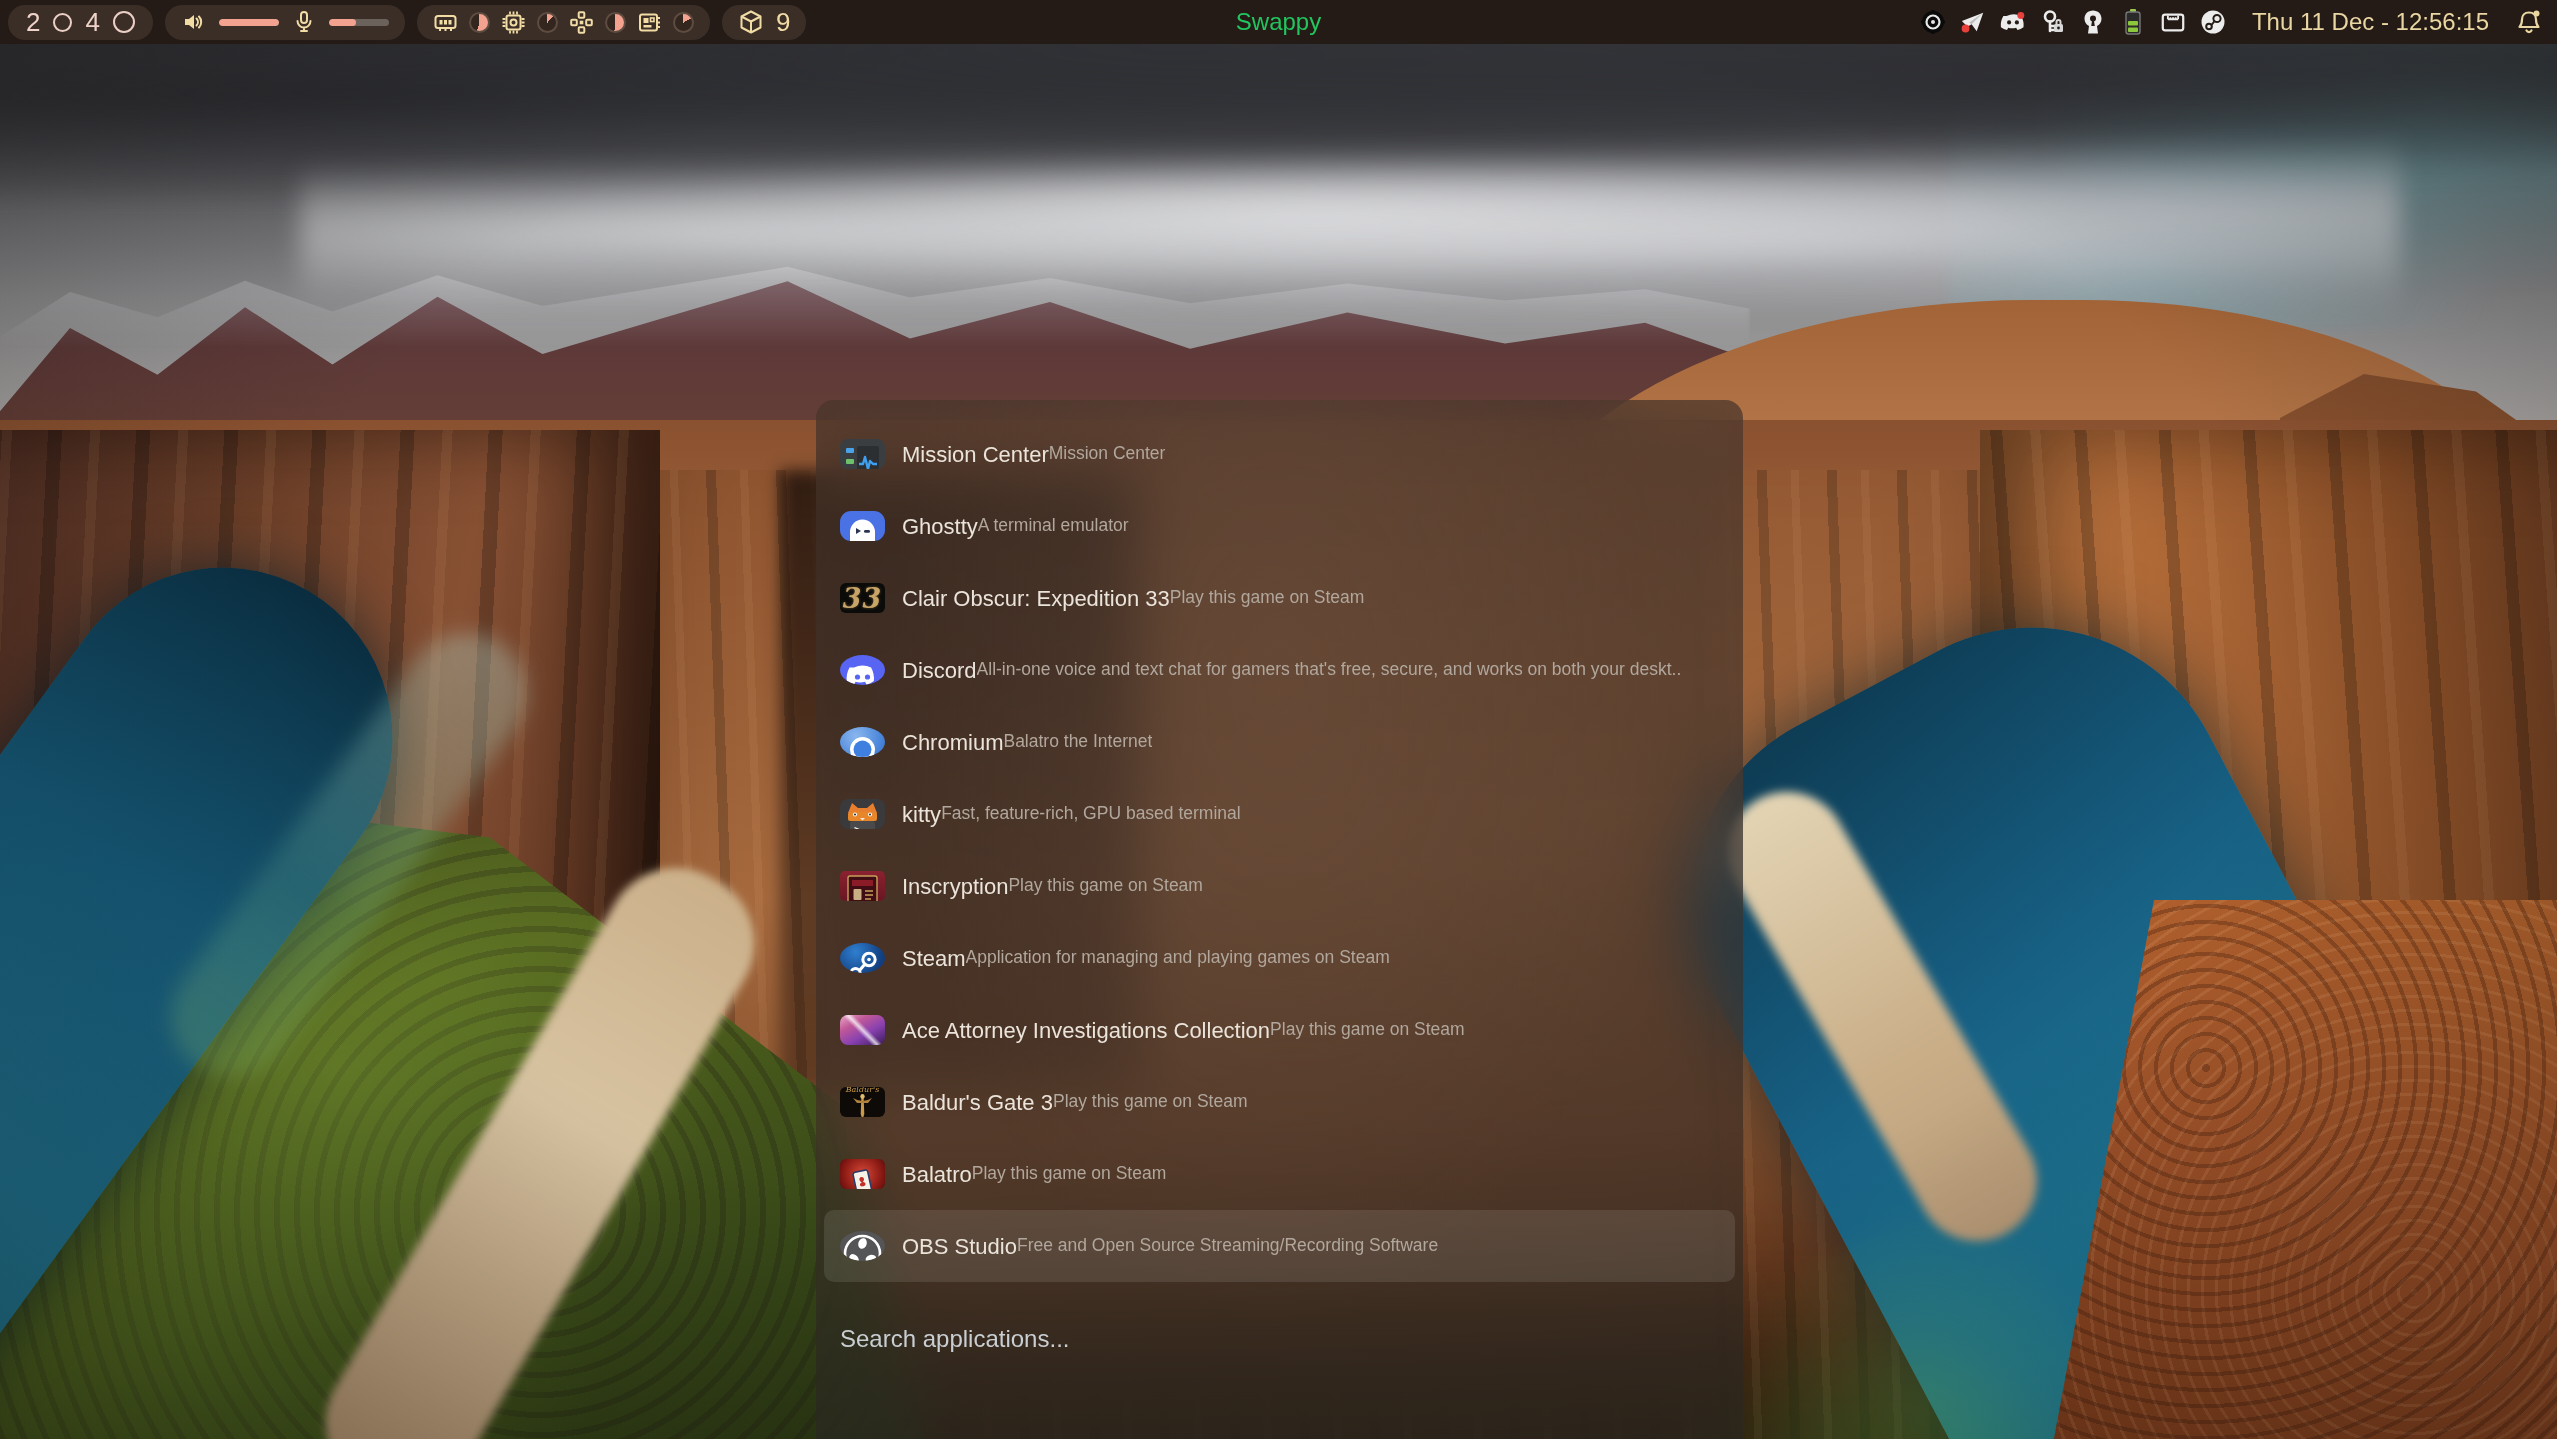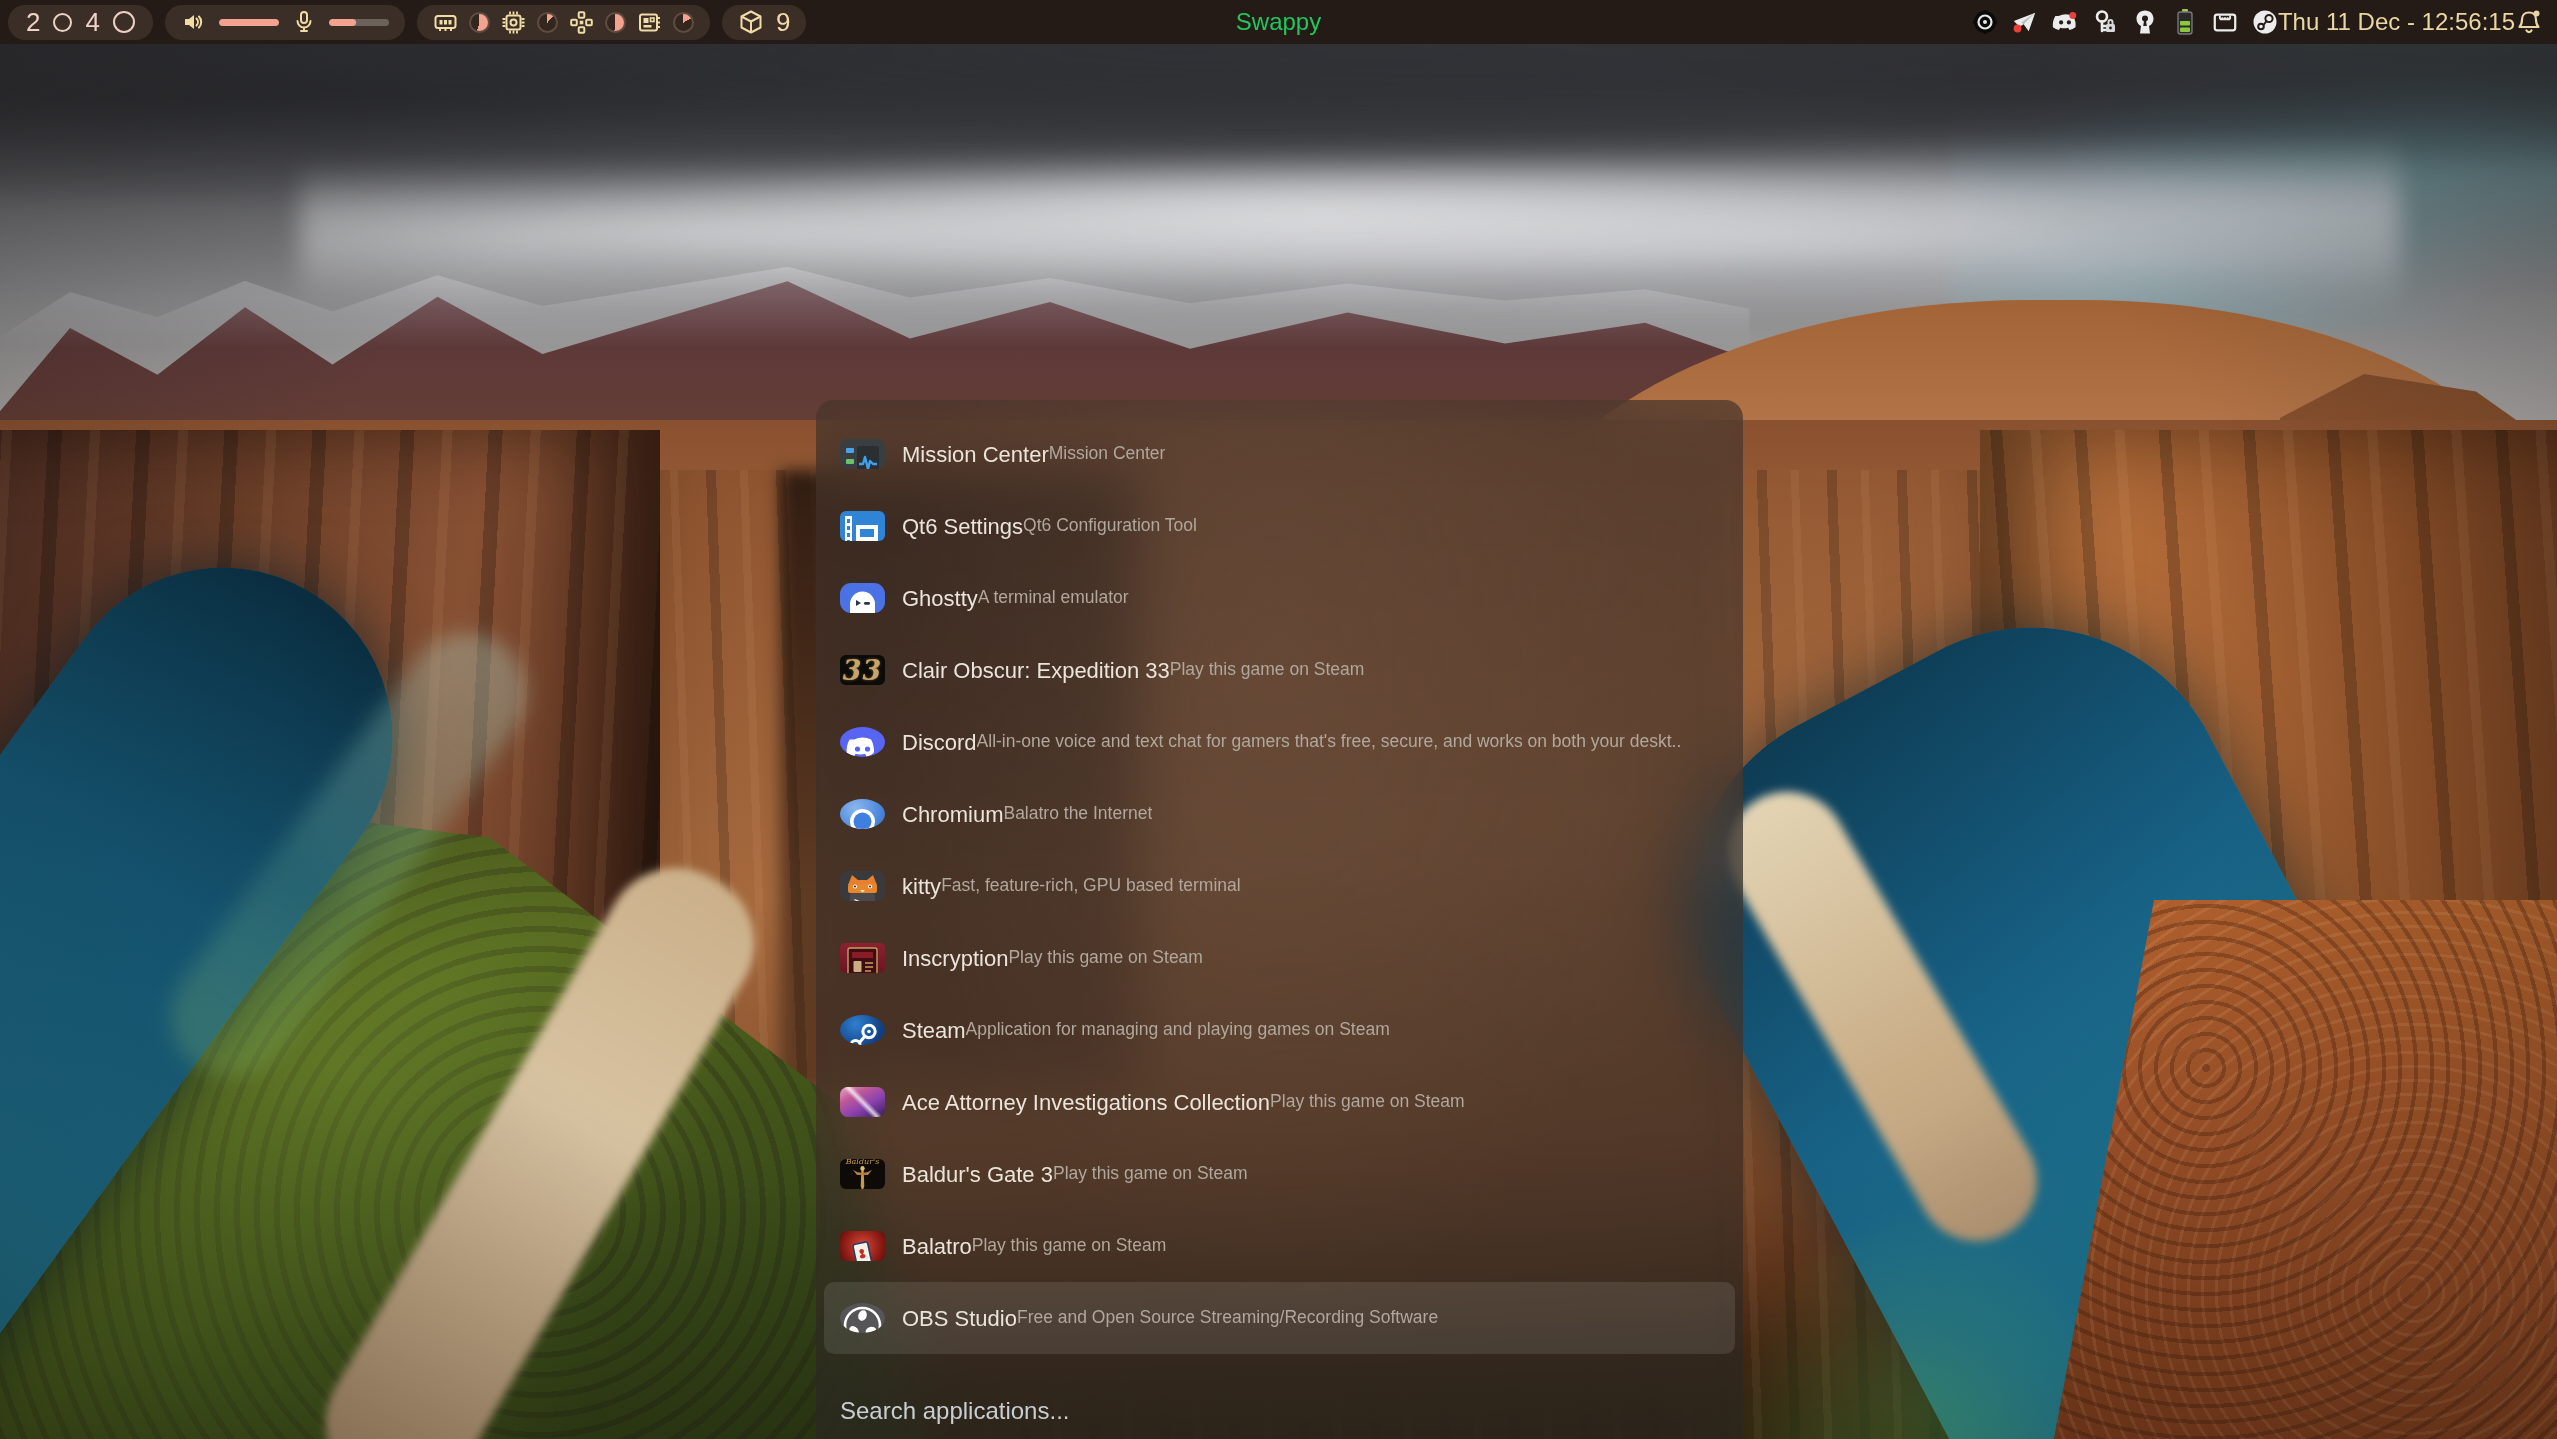--- a/index.html
+++ b/index.html
@@ -102,21 +102,21 @@
   .vol-pill { padding:0 16px; gap:14px; }
   .slider { position:relative; width:60px; height:7px; border-radius:4px; background:#6b625c; overflow:hidden; }
   .slider .fill { position:absolute; left:0; top:0; bottom:0; width:calc(var(--pct)*1%); background:#f2a28e; border-radius:4px; }
   .mon-pill { padding:0 16px; gap:11px; }
   .gauge { width:21px; height:21px; border-radius:50%; border:2px solid #5e4c41;
     background:conic-gradient(#f2a28e calc(var(--pct)*1%), #33261f 0); }
   .upd-pill { padding:0 16px; gap:12px; }
   .upd-count { color:#f2dca6; font-size:26px; }
   .bar-center { position:absolute; left:0; right:0; text-align:center; pointer-events:none; }
   .bar-title { color:#22c55e; font-size:24px; }
-  .bar-right { margin-left:auto; display:flex; align-items:center; gap:0; padding-right:14px; }
+  .bar-right { margin-left:auto; display:flex; align-items:center; gap:26px; padding-right:14px; }
   .tray { display:flex; align-items:center; gap:14px; }
   .tray .ticon { width:26px; height:26px; display:flex; align-items:center; justify-content:center; position:relative; }
   .clock { color:#e9d6a2; font-size:24px; white-space:nowrap; }
   svg { display:block; }
 
   
   .launcher { position:absolute; left:816px; top:400px; width:927px; height:1039px; z-index:30;
     border-radius:18px 18px 0 0; background:rgba(64,50,41,.55);
     -webkit-backdrop-filter:blur(28px) saturate(.92); backdrop-filter:blur(28px) saturate(.92);
     overflow:hidden; display:flex; flex-direction:column; }
@@ -357,37 +357,20 @@
               <rect x="6" y="31" width="8" height="5" rx="1" fill="#c95fb8"></rect>
               <polyline points="19,25 23,25 25,18 28,30 30,22 33,25 37,25" fill="none" stroke="#3fa0f0" stroke-width="2.4" stroke-linejoin="round"></polyline>
             </svg>
         </div>
         <div class="app-text">
           <span class="app-name">Mission Center</span>
           <span class="app-desc">Mission Center</span>
         </div>
       </div>
 
-      <div class="row">
-        <div class="app-icon ic-qt">
-          <svg width="45" height="45" viewBox="0 0 45 45">
-              <rect x="5" y="5" width="7" height="35" fill="#ffffff"></rect>
-              <rect x="7" y="8" width="3" height="4" fill="#2f84d6"></rect>
-              <rect x="7" y="15" width="3" height="4" fill="#2f84d6"></rect>
-              <rect x="7" y="22" width="3" height="4" fill="#2f84d6"></rect>
-              <rect x="7" y="29" width="3" height="4" fill="#2f84d6"></rect>
-              <rect x="16" y="14" width="22" height="16" fill="#ffffff"></rect>
-              <rect x="20" y="18" width="14" height="8" fill="#2f84d6"></rect>
-            </svg>
-        </div>
-        <div class="app-text">
-          <span class="app-name">Qt6 Settings</span>
-          <span class="app-desc">Qt6 Configuration Tool</span>
-        </div>
-      </div>
 
       <div class="row">
         <div class="app-icon ic-ghostty">
           <svg width="45" height="45" viewBox="0 0 45 45">
               <path d="M10 39V21a12.5 12.5 0 0 1 25 0v18l-4.2-3.4-4.1 3.4-4.2-3.4-4.1 3.4-4.2-3.4z" fill="#ffffff"></path>
               <path d="M16 17l5 3-5 3z" fill="#2a3550"></path>
               <rect x="24" y="19" width="6" height="2.8" rx="1.4" fill="#2a3550"></rect>
             </svg>
         </div>
         <div class="app-text">

